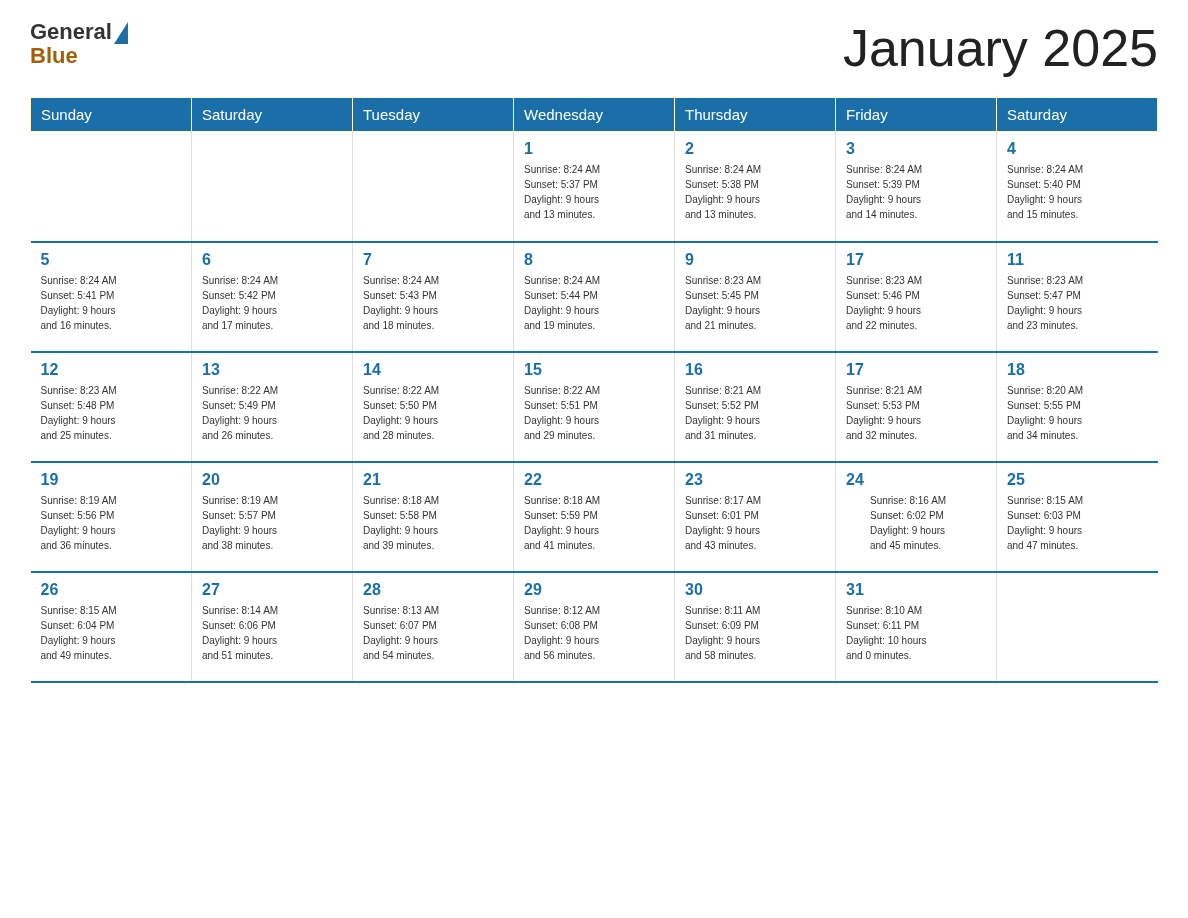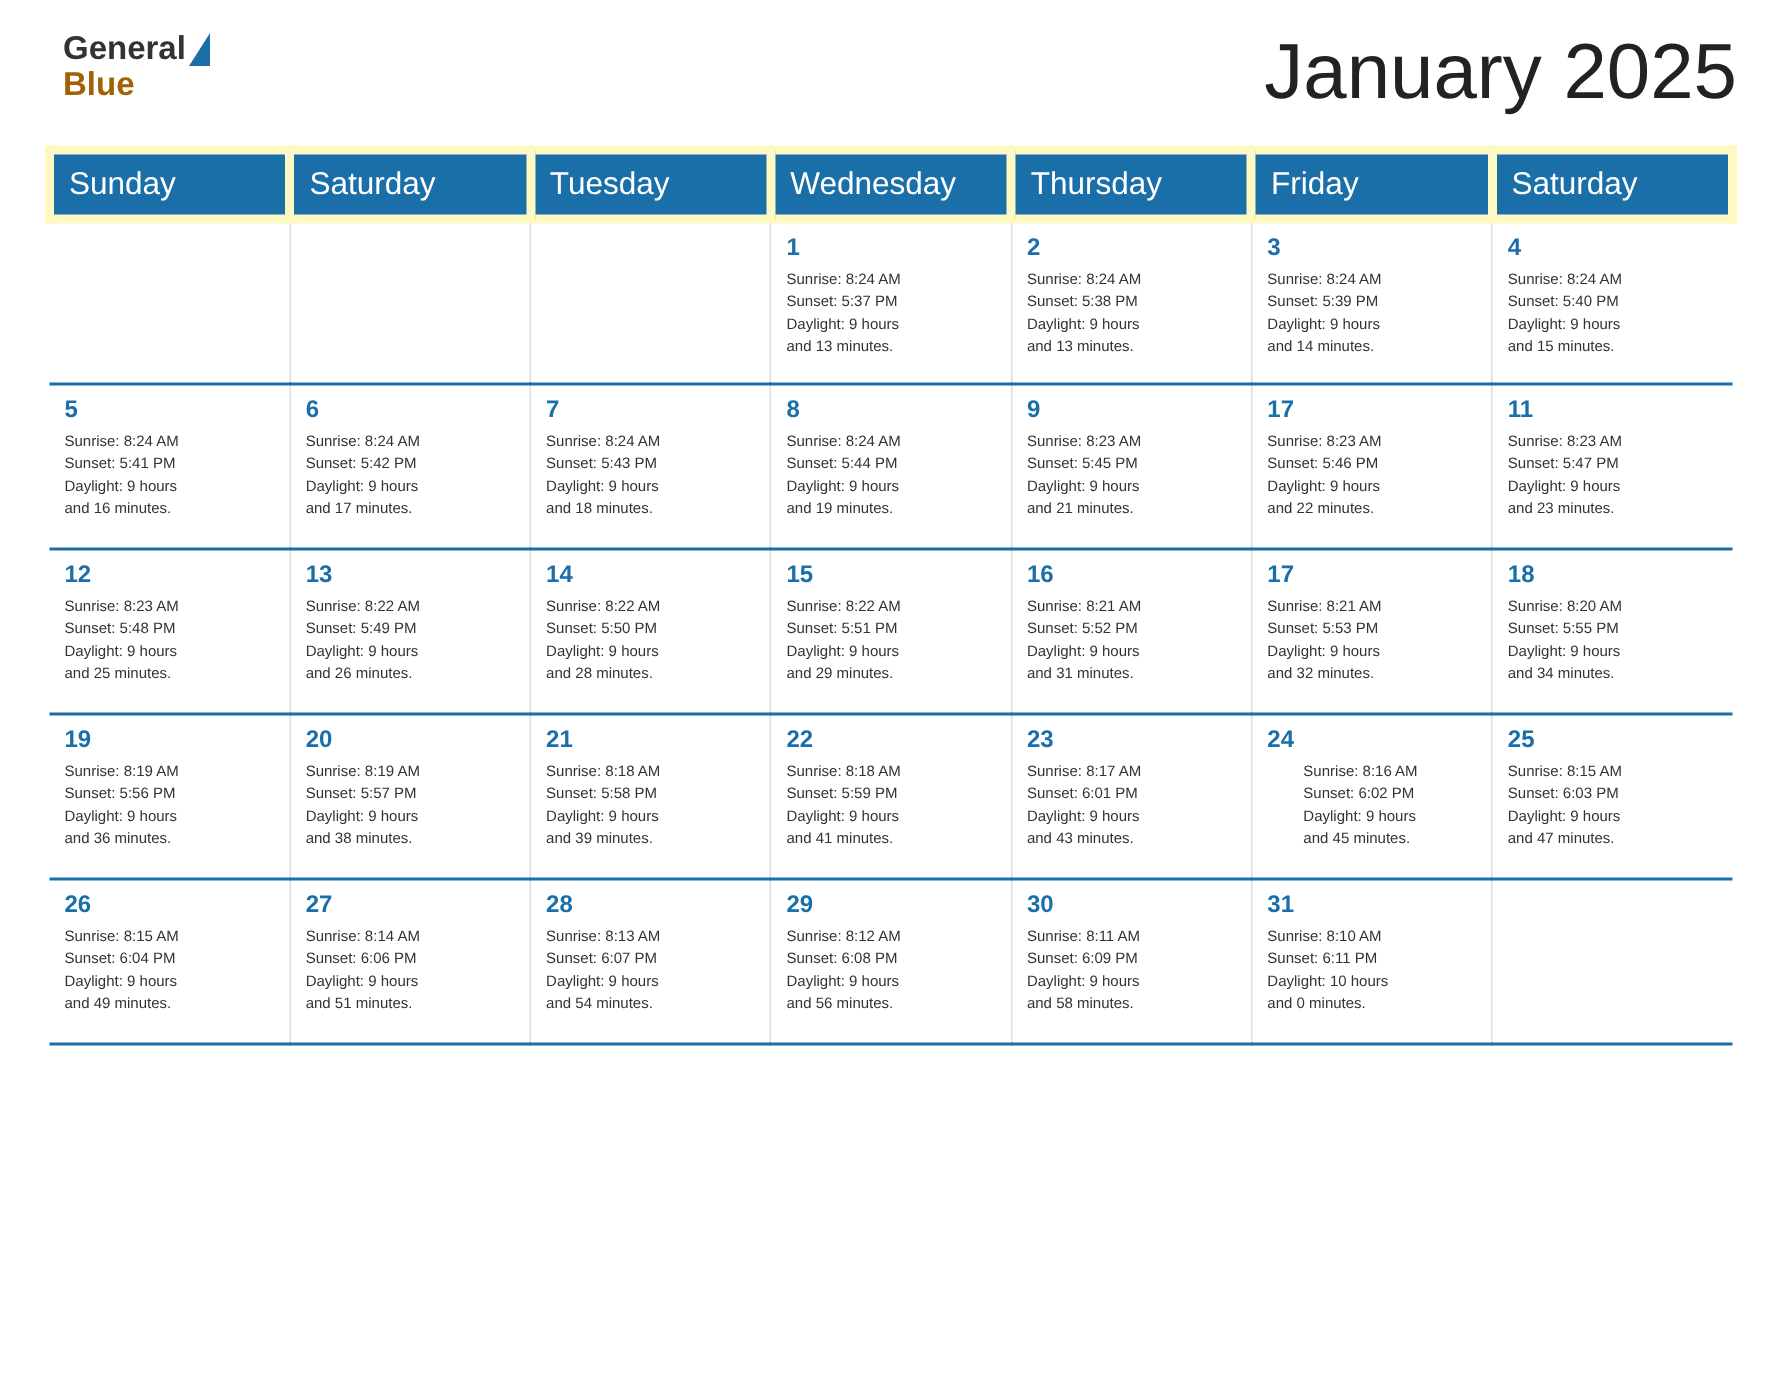--- a/index.html
+++ b/index.html
@@ -12,21 +12,20 @@
     }
     .header {
       display: flex;
       justify-content: space-between;
       align-items: flex-start;
       margin-bottom: 20px;
     }
     .logo {
       display: flex;
       gap: 0;
-      margin-left: 12px;
     }
     .logo-text {
       display: flex;
       flex-direction: column;
       font-size: 22px;
       font-weight: bold;
       line-height: 1.1;
     }
     .logo-general { color: #333; }
     .logo-blue { color: #a16207; }
@@ -61,25 +60,25 @@
     table {
       width: 100%;
       border-collapse: collapse;
       table-layout: fixed;
     }
     thead tr {
       background-color: #1a6fa8;
     }
     thead th {
       color: #fff;
-      font-size: 21px;
+      font-size: 15px;
       font-weight: normal;
       padding: 8px 10px;
       text-align: left;
-      border: 6px solid #fef9c3;
+      border: 1px solid #fef9c3;
     }
     tbody tr {
       border-bottom: 2px solid #1a6fa8;
     }
     tbody td {
       vertical-align: top;
       padding: 8px 10px;
       font-size: 13px;
       color: #333;
       border: none;

